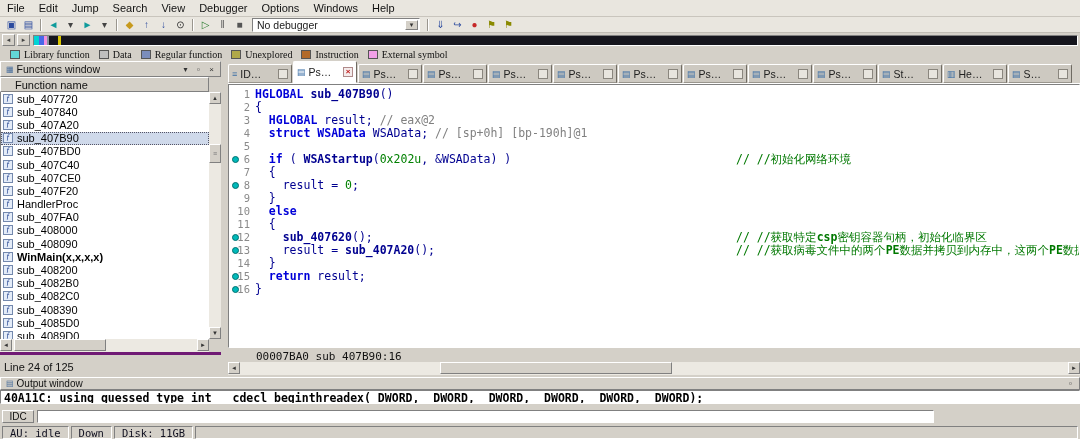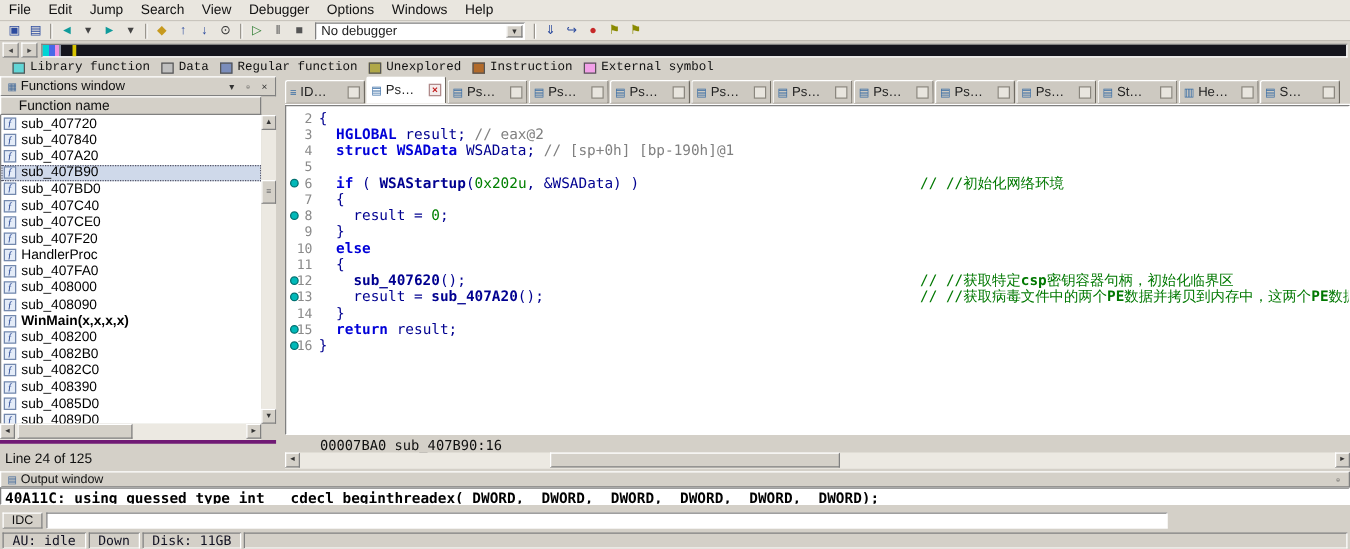--- a/index.html
+++ b/index.html
@@ -18,21 +18,21 @@
   .combo{position:relative;width:168px;height:14px;background:#ffffff;border:1px solid;border-color:#808080 #ffffff #ffffff #808080;display:flex;align-items:flex-end;font-size:10.5px;color:#222;padding-left:4px;margin:0 4px}
   .combo-arrow{position:absolute;right:1px;top:1px;width:13px;height:10px;background:#d4d0c8;border:1px solid;border-color:#ffffff #808080 #808080 #ffffff;font-size:7px;display:flex;align-items:center;justify-content:center;color:#333}
 
   
   .bandrow{position:absolute;left:0;top:33px;width:1080px;height:14px;display:flex;align-items:center;background:#d4d0c8}
   .band-btn{width:13px;height:12px;margin-left:2px;font-size:7px;display:flex;align-items:center;justify-content:center;background:#d4d0c8;border:1px solid;border-color:#ffffff #808080 #808080 #ffffff;color:#444}
   .navband{position:relative;flex:1;height:11px;margin:0 2px 0 3px;border:1px solid;border-color:#808080 #ffffff #ffffff #808080;background:linear-gradient(to right,#00d4d4 0px,#00d4d4 5px,#4868e8 5px,#4868e8 10px,#f090e0 10px,#f090e0 13px,#8890a0 13px,#8890a0 15px,#15151d 15px,#15151d 100%)}
   .band-pointer{position:absolute;left:24px;top:0;width:3px;height:9px;background:#d8c400}
 
   
-  .legend{position:absolute;left:0;top:47px;width:1080px;height:14px;background:#d4d0c8;display:flex;align-items:center;padding-left:10px;font-family:Liberation Mono, monospace;font-size:10px;color:#111}
+  .legend{position:absolute;left:0;top:47px;width:1080px;height:14px;background:#d4d0c8;display:flex;align-items:center;padding-left:10px;font-family:Liberation Serif, serif;font-size:10px;color:#111}
   .lg-item{display:flex;align-items:center;margin-right:9px}
   .lg-swatch{width:10px;height:9px;border:1px solid #555;margin-right:4px}
 
   
   .leftpanel{position:absolute;left:0;top:61px;width:221px;height:316px;background:#d4d0c8}
   .panel-title{position:absolute;left:0;top:0;width:221px;height:16px;background:#d4d0c8;border:1px solid;border-color:#ffffff #808080 #808080 #ffffff;display:flex;align-items:center;font-size:10.5px;padding:0 2px;color:#111}
   .pt-icon{font-size:8px;color:#446a9a;margin:0 3px}
   .pt-label{flex:1}
   .pt-btn{width:13px;height:12px;display:flex;align-items:center;justify-content:center;font-size:8px;color:#333}
   .col-header{position:absolute;left:0;top:16px;width:209px;height:15px;background:#d4d0c8;border:1px solid;border-color:#ffffff #808080 #808080 #ffffff;font-size:11px;display:flex;align-items:center;padding-left:14px;color:#111}
@@ -341,20 +341,21 @@
           <span class="tab-label">He…</span>
           <span class="tab-box"></span>
         </div>
         <div class="tab">
           <span class="tab-icon">▤</span>
           <span class="tab-label">S…</span>
           <span class="tab-box"></span>
         </div>
       </div>
     <div class="codepanel">
+        <div class="cl"><span class="gut">1</span><span class="codeseg"><span class="tk-k">HGLOBAL</span><span class="tk-f"> sub_407B90</span><span class="tk-d">()</span></span></div>
         <div class="cl"><span class="gut">2</span><span class="codeseg"><span class="tk-d">{</span></span></div>
         <div class="cl"><span class="gut">3</span><span class="codeseg"><span class="tk-d">  </span><span class="tk-k">HGLOBAL</span><span class="tk-d"> result; </span><span class="tk-g">// eax@2</span></span></div>
         <div class="cl"><span class="gut">4</span><span class="codeseg"><span class="tk-d">  </span><span class="tk-k">struct </span><span class="tk-k">WSAData</span><span class="tk-d"> WSAData; </span><span class="tk-g">// [sp+0h] [bp-190h]@1</span></span></div>
         <div class="cl"><span class="gut">5</span><span class="codeseg"></span></div>
         <div class="cl"><span class="bpdot"></span><span class="gut">6</span><span class="codeseg"><span class="tk-d">  </span><span class="tk-k">if</span><span class="tk-d"> ( </span><span class="tk-f">WSAStartup</span><span class="tk-d">(</span><span class="tk-n">0x202u</span><span class="tk-d">, &amp;</span><span class="tk-d">WSAData</span><span class="tk-d">) )</span></span><span class="cmt"><span class="tk-c">// //初始化网络环境</span></span></div>
         <div class="cl"><span class="gut">7</span><span class="codeseg"><span class="tk-d">  {</span></span></div>
         <div class="cl"><span class="bpdot"></span><span class="gut">8</span><span class="codeseg"><span class="tk-d">    result = </span><span class="tk-n">0</span><span class="tk-d">;</span></span></div>
         <div class="cl"><span class="gut">9</span><span class="codeseg"><span class="tk-d">  }</span></span></div>
         <div class="cl"><span class="gut">10</span><span class="codeseg"><span class="tk-d">  </span><span class="tk-k">else</span></span></div>
         <div class="cl"><span class="gut">11</span><span class="codeseg"><span class="tk-d">  {</span></span></div>

